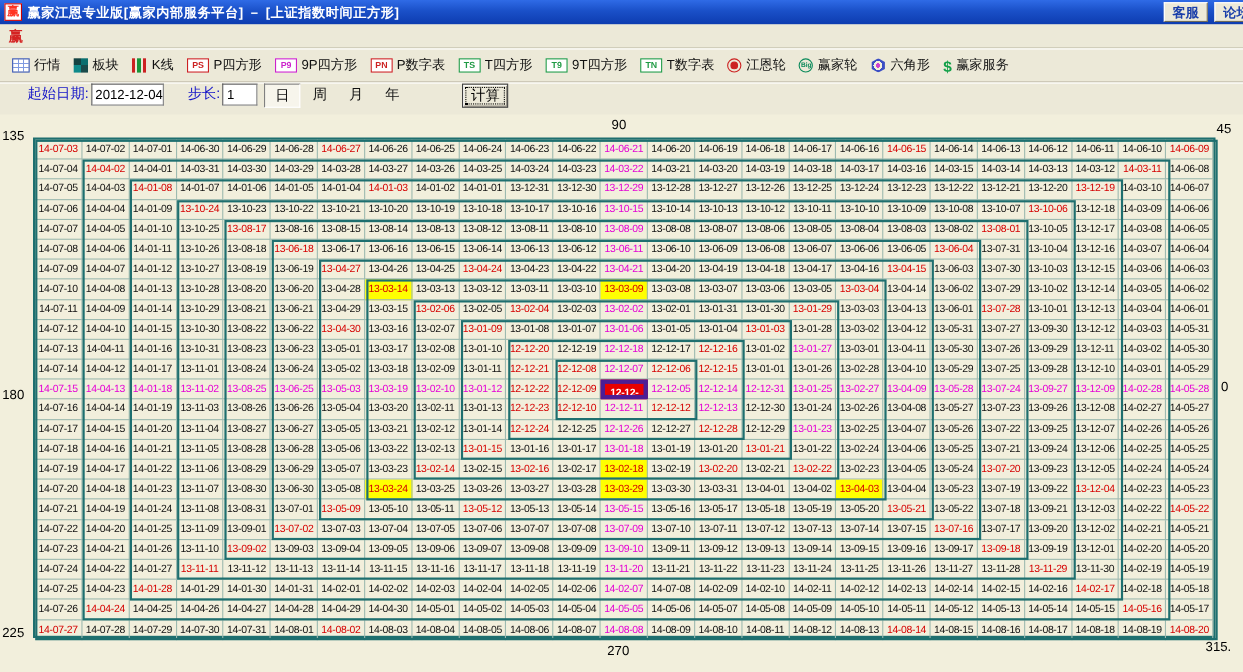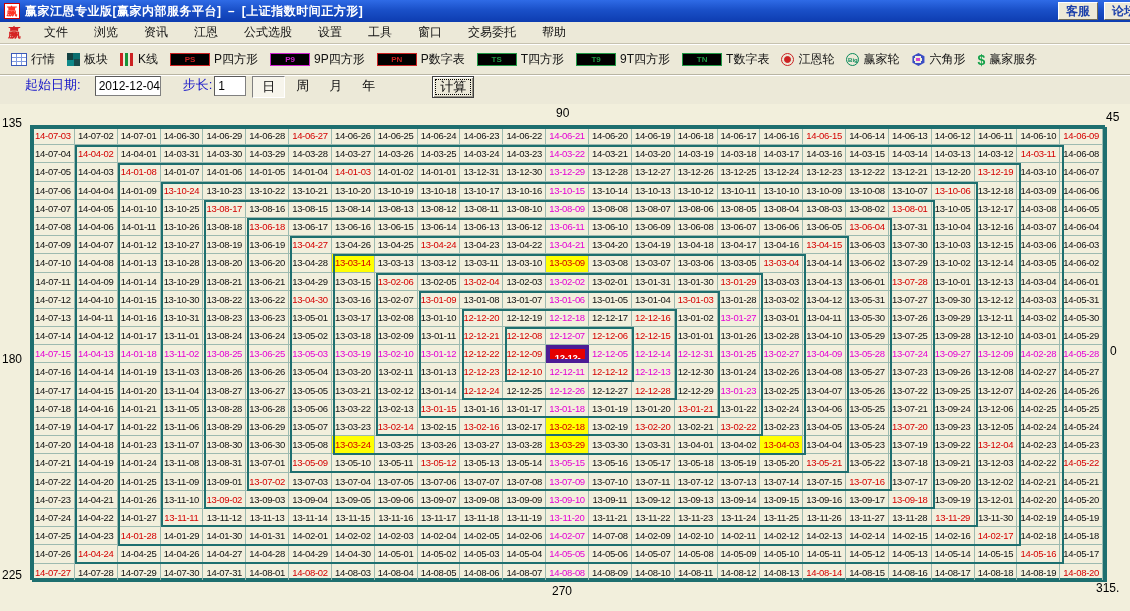--- a/index.html
+++ b/index.html
@@ -19,33 +19,33 @@
 
   
   .toolbar { height:31px; background:#ece9d8; border-top:1px solid #fff; border-bottom:1px solid #b9b5a3; display:flex; align-items:center; padding-left:6px; }
   .tool { display:flex; align-items:center; gap:4px; padding:2px 7px 2px 5px; cursor:pointer; }
   .tlabel { font-size:12px; color:#111; white-space:nowrap; }
   .ticon { display:inline-flex; align-items:center; justify-content:center; flex:none; }
   .quote-grid-icon { width:16px; height:13px; border:1px solid #3b59b8;
       background:repeating-linear-gradient(90deg,transparent 0 4px,#7f9ae0 4px 5px),repeating-linear-gradient(0deg,#fff 0 3px,#7f9ae0 3px 4px); }
   .blocks-icon { width:13px; height:13px; background:conic-gradient(#0b6f6f 0 25%,#1a4b4b 25% 50%,#0e8a8a 50% 75%,#134242 75%); }
   .kline-icon { width:14px; height:13px; background:linear-gradient(90deg,#cc2222 0 3px,transparent 3px 5px,#18953a 5px 8px,transparent 8px 10px,#cc2222 10px 13px,transparent 13px); }
-  .box-icon { width:40px; height:13px; border:1px solid currentColor; background:#000000; font-size:8px; font-weight:bold; line-height:11px; }
+  .box-icon { width:20px; height:13px; border:1px solid currentColor; background:#ffffff; font-size:8px; font-weight:bold; line-height:11px; }
   .gann-wheel-icon { width:13px; height:13px; border:1px solid #cc2222; border-radius:50%; }
   .gann-wheel-icon::before { content:""; width:5px; height:5px; border:1px solid #cc2222; border-radius:50%; background:#cc2222; }
   .winner-wheel-icon { width:13px; height:13px; border:1px solid #0a8a5a; border-radius:50%; font-size:6px; font-weight:bold; }
   .hexagon-icon { width:14px; height:13px; clip-path:polygon(50% 0,93% 25%,93% 75%,50% 100%,7% 75%,7% 25%);
       background:radial-gradient(circle,#d040d0 0 2px,#f2efdc 2px 4px,#3b4ec4 4px); }
   .dollar-icon { font-size:14px; font-weight:bold; }
 
   
   .controls { height:29px; background:#ece9d8; border-top:1px solid #fff; display:flex; align-items:flex-start; }
   .ctl-label { color:#1414c8; font-size:13px; margin-left:25px; }
   .ctl-input { height:20px; background:#fff; border:1px solid #808080; border-top-color:#5a5a5a; border-left-color:#5a5a5a; font-size:12px; padding-left:3px; color:#000; }
-  .inp-date { width:66px; margin-left:14px; }
+  .inp-date { width:66px; margin-left:2px; }
   .inp-step { width:32px; margin-left:2px; }
   .unit-buttons { display:flex; margin-left:6px; }
   .unit { font-size:13px; color:#111; padding:1px 9px; margin-right:2px; cursor:pointer; }
   .unit.active { background:#f7f5ec; border:1px solid; border-color:#808080 #fff #fff #808080; }
   .calc-btn { margin-left:46px; width:42px; height:22px; background:#ece9d8; border:1px solid #404040; box-shadow:inset 1px 1px 0 #fff, inset -1px -1px 0 #9a968a; outline:1px dotted #000; outline-offset:-4px; font-size:13px; text-align:center; line-height:20px; cursor:pointer; }
 
   
   .main { position:relative; height:507px; background:#f2efdc; }
   .axis-label { position:absolute; font-size:12px; color:#000; }
   #grid { position:absolute; left:30px; top:21px; width:1075px; height:455px; border:2px solid #1e6f6f; background:#f2efdc; }
@@ -65,32 +65,20 @@
   <span class="app-icon">赢</span>
   <span class="title-text">赢家江恩专业版[赢家内部服务平台] － [上证指数时间正方形]</span>
   <span class="tb-buttons">
       <span class="tb-btn">客服</span>
       <span class="tb-btn">论坛</span>
     </span>
 </div>
 
 <div class="menu-bar">
   <span class="menu-logo">赢</span>
-  <span style="display:flex">
-      <span class="menu-item">文件</span>
-      <span class="menu-item">浏览</span>
-      <span class="menu-item">资讯</span>
-      <span class="menu-item">江恩</span>
-      <span class="menu-item">公式选股</span>
-      <span class="menu-item">设置</span>
-      <span class="menu-item">工具</span>
-      <span class="menu-item">窗口</span>
-      <span class="menu-item">交易委托</span>
-      <span class="menu-item">帮助</span>
-    </span>
 </div>
 
 <div class="toolbar">
   <span style="display:flex;align-items:center">
       <span class="tool">
         <span class="ticon quote-grid-icon"></span>
         <span class="tlabel">行情</span>
       </span>
       <span class="tool">
         <span class="ticon blocks-icon"></span>

